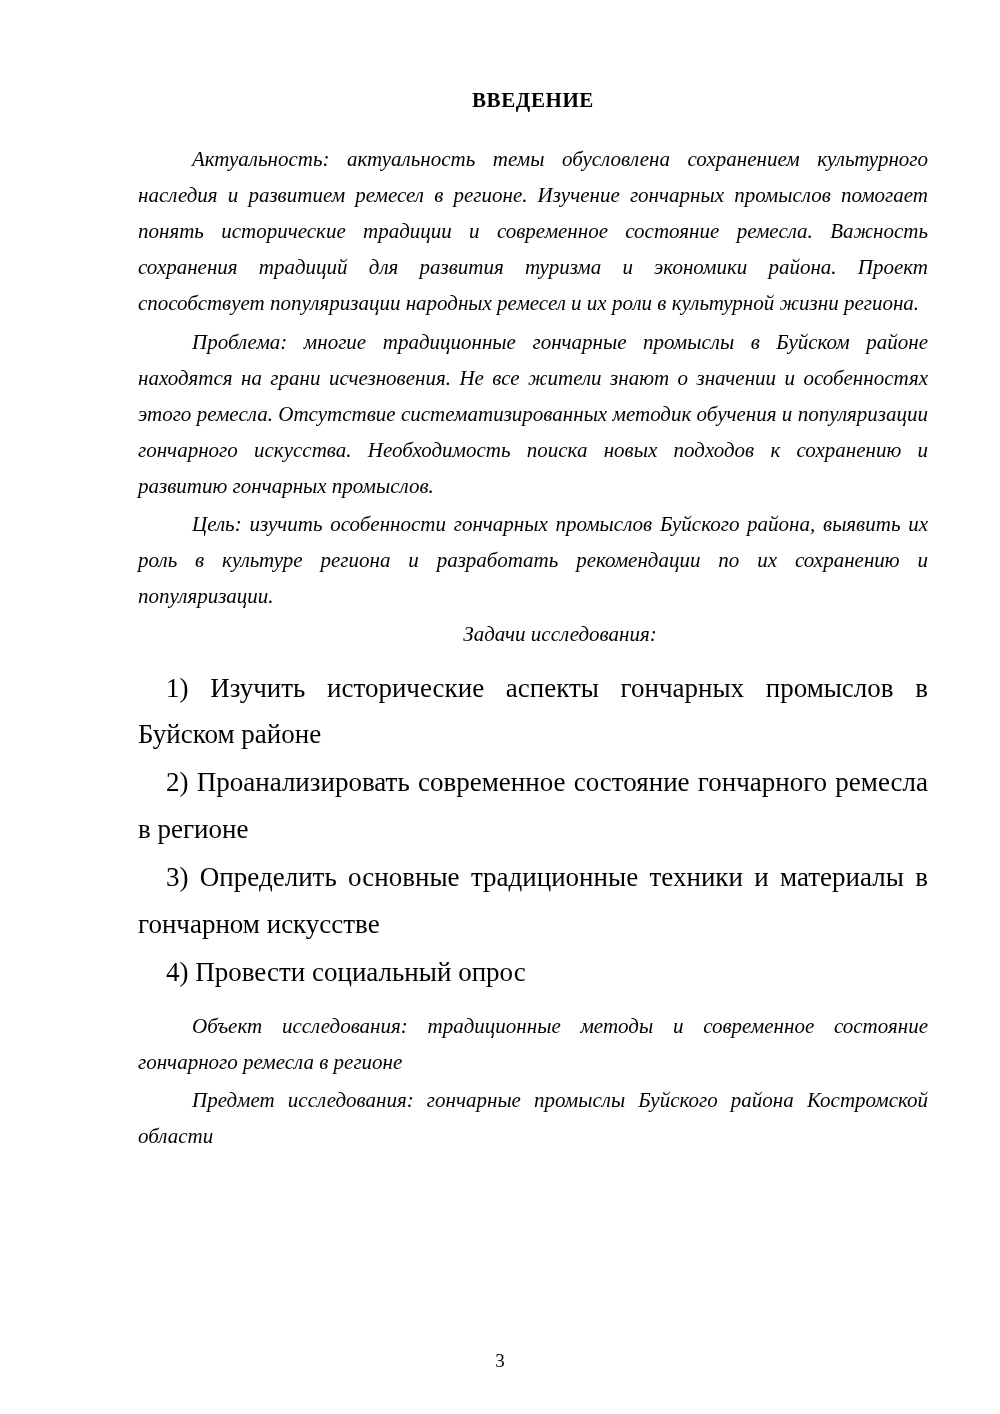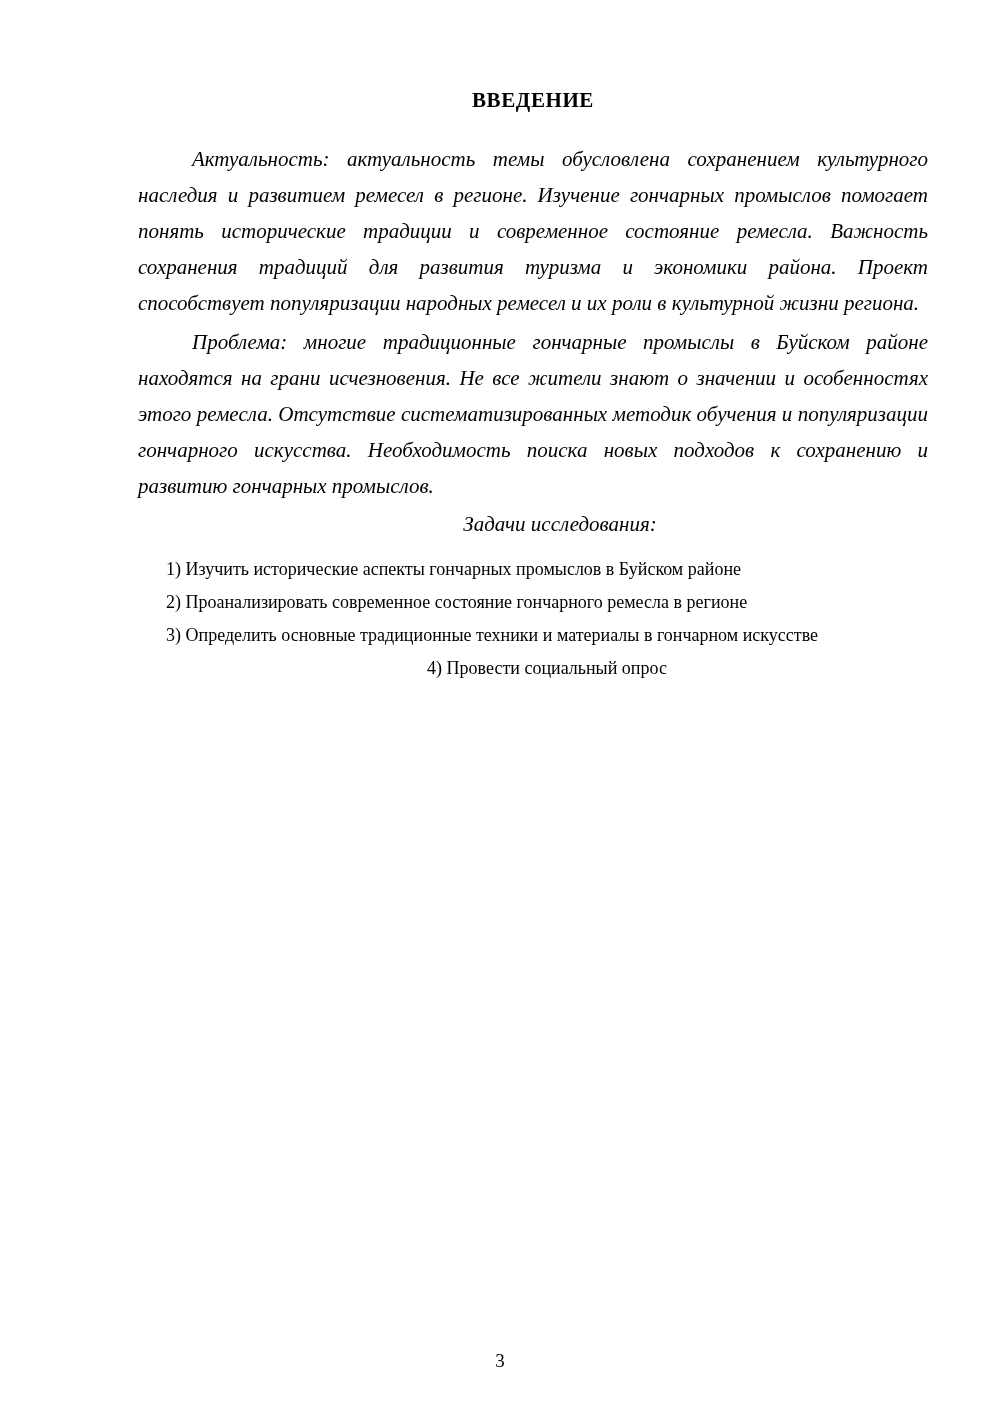--- a/index.html
+++ b/index.html
@@ -35,28 +35,28 @@
     text-align: justify;
     text-indent: 54px;
     margin: 0 0 2px 0;
     hyphens: none;
     font-style: italic;
   }
   .para.last-left {
     text-align: center;
   }
   .list-item {
-    font-size: 18px;
+    font-size: 27px;
     line-height: 1.72;
     text-align: justify;
     text-indent: 28px;
     margin: 0 0 2px 0;
   }
   .list-item.left {
-    text-align: center;
+    text-align: left;
   }
   .spacer-sm {
     height: 10px;
   }
   .page-number {
     position: absolute;
     bottom: 42px;
     left: 0;
     width: 1000px;
     text-align: center;
@@ -65,26 +65,29 @@
 </style>
 </head>
 <body>
 
 <div class="page">
 
   <h1 class="doc-title">ВВЕДЕНИЕ</h1>
 
   <p class="para">Актуальность: актуальность темы обусловлена сохранением культурного наследия и развитием ремесел в регионе. Изучение гончарных промыслов помогает понять исторические традиции и современное состояние ремесла. Важность сохранения традиций для развития туризма и экономики района. Проект способствует популяризации народных ремесел и их роли в культурной жизни региона.</p>
   <p class="para">Проблема: многие традиционные гончарные промыслы в Буйском районе находятся на грани исчезновения. Не все жители знают о значении и особенностях этого ремесла. Отсутствие систематизированных методик обучения и популяризации гончарного искусства. Необходимость поиска новых подходов к сохранению и развитию гончарных промыслов.</p>
+  <p class="para">Цель: изучить особенности гончарных промыслов Буйского района, выявить их роль в культуре региона и разработать рекомендации по их сохранению и популяризации.</p>
   <p class="para last-left">Задачи исследования:</p>
 
   <div class="spacer-sm"></div>
 
   <p class="list-item">1) Изучить исторические аспекты гончарных промыслов в Буйском районе</p>
   <p class="list-item">2) Проанализировать современное состояние гончарного ремесла в регионе</p>
   <p class="list-item">3) Определить основные традиционные техники и материалы в гончарном искусстве</p>
   <p class="list-item left">4) Провести социальный опрос</p>
 
   <div class="spacer-sm"></div>
 
+  <p class="para">Объект исследования: традиционные методы и современное состояние гончарного ремесла в регионе</p>
+  <p class="para">Предмет исследования: гончарные промыслы Буйского района Костромской области</p>
 
   <div class="page-number">3</div>
 </div>
 
 </body></html>

